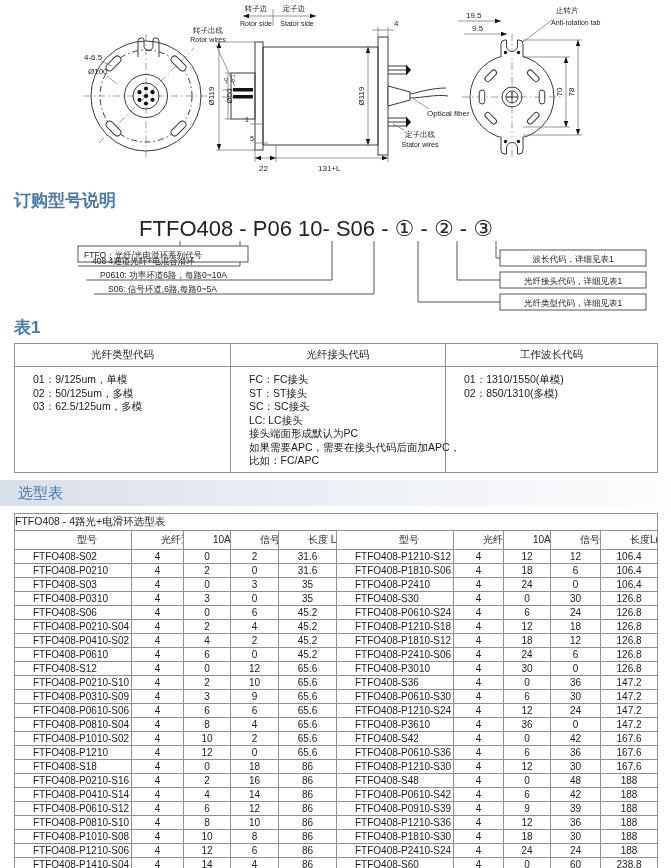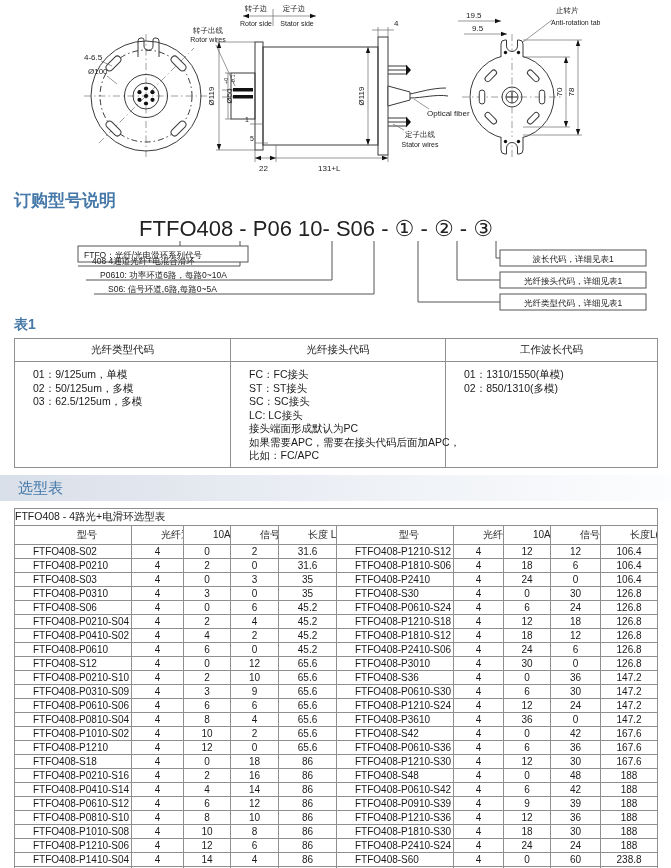--- a/index.html
+++ b/index.html
@@ -8,21 +8,21 @@
     font-family:"Liberation Sans","DejaVu Sans",sans-serif;color:#1a1a1a;
   }
   svg text{font-family:"Liberation Sans","DejaVu Sans",sans-serif;fill:#222;}
   .draw{stroke:#3a3a3a;fill:none;stroke-width:1;}
   .thin{stroke:#6b6b6b;stroke-width:.7;}
   .dashdot{stroke:#777;stroke-width:.7;stroke-dasharray:7 3 1.5 3;}
   .fillw{fill:#fff;}
   .dark{fill:#111;stroke:none;}
 
   h2.sec{margin:3px 10px 0 14px;font-size:17px;font-weight:bold;color:#4679a8;}
-  h3.sec{margin:0 0 0 14px;font-size:14px;font-weight:bold;color:#4679a8;}
+  h3.sec{margin:0 0 0 14px;font-size:17px;font-weight:bold;color:#4679a8;}
   .band{
     margin-top:7px;height:26px;line-height:26px;
     background:linear-gradient(to right,#d9dfe9 0%,#eef1f6 55%,#fcfdfe 100%);
   }
   .band h3{margin:0 0 0 18px;font-size:15px;font-weight:normal;color:#4679a8;line-height:26px;}
 
   table{border-collapse:collapse;table-layout:fixed;margin-left:14px;background:#fff;border-radius:8px;}
   table, th, td{border:1px solid #8f8f8f;}
   table{border:1px solid #6e6e6e;}
 

